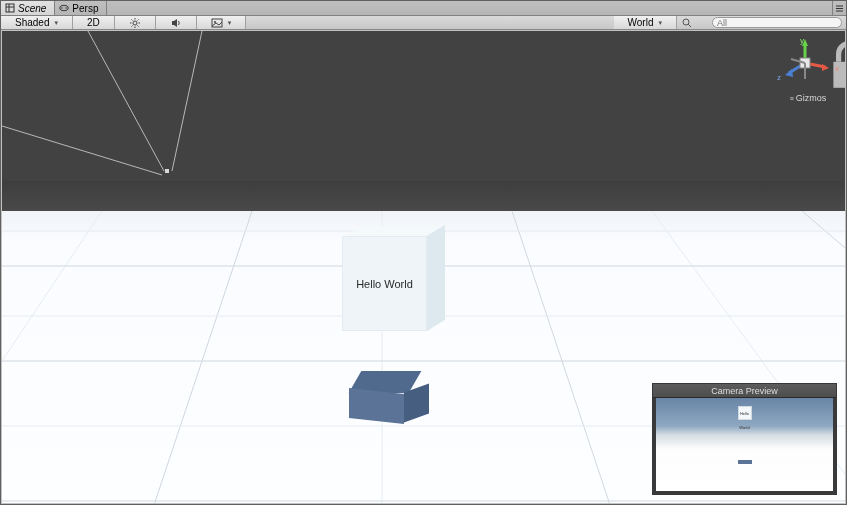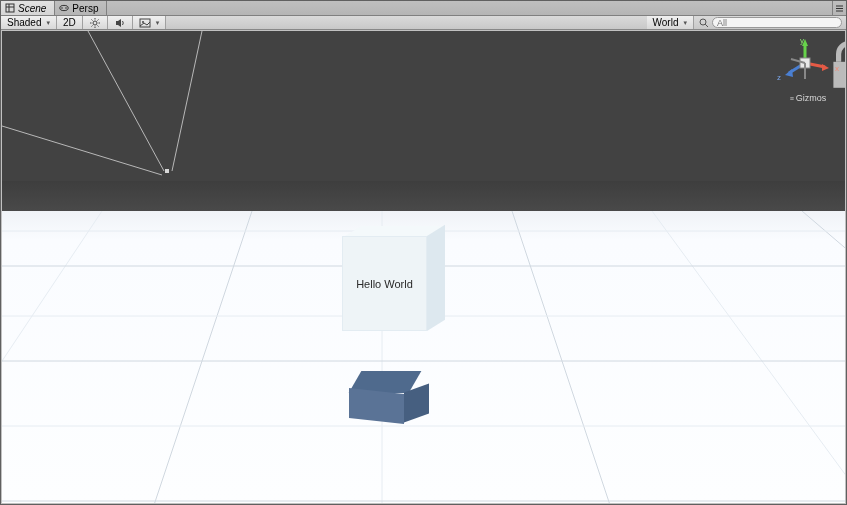--- a/index.html
+++ b/index.html
@@ -10,25 +10,25 @@
   
   .tabs { height: 15px; background: linear-gradient(#bfbfbf,#b5b5b5); border-bottom: 1px solid #808080; display: flex; align-items: stretch; font-size: 10px; }
   .tab { display: flex; align-items: center; gap: 3px; padding: 0 8px 0 4px; border-right: 1px solid #808080; cursor: pointer; }
   .tab.active { background: linear-gradient(#e2e2e2,#d5d5d5); font-style: italic; }
   .tab .ticon { width: 10px; height: 10px; display:inline-block; }
   .tabs-spacer { flex:1; }
   .tabs-opts { width: 14px; display:flex; align-items:center; justify-content:center; border-left:1px solid #808080; cursor:pointer; }
 
   
   .toolbar { height: 14px; background: linear-gradient(#dadada,#c8c8c8); border-bottom:1px solid #888; display:flex; align-items:stretch; font-size:10px; }
-  .tb-btn { display:flex; align-items:center; padding: 0 6px; border-right:1px solid #a0a0a0; cursor:pointer; gap:3px; background:linear-gradient(#f0f0f0,#d8d8d8); height:100%;text-align:center; }
+  .tb-btn { display:flex; align-items:center; padding: 0 14px; border-right:1px solid #a0a0a0; cursor:pointer; gap:3px; background:linear-gradient(#f0f0f0,#d8d8d8); height:100%;text-align:center; }
   .tb-btn.drop::after { content:"▾"; font-size:7px; margin-left:2px; color:#555; }
   .tb-icon { width:12px; height:12px; display:flex; align-items:center; justify-content:center; }
   .tb-spacer { flex:1; background:transparent; border:none; }
-  .tb-search { display:flex; align-items:center; padding:0 4px; gap:2px; }
+  .tb-search { display:flex; align-items:center; padding:0 4px; gap:19px; }
   .tb-search input { height:11px; width:130px; border:1px solid #999; border-radius:8px; font-size:9px; padding-left:4px; background:#f5f5f5; outline:none; }
 
   
   .scene { position:absolute; left:1px; right:1px; top:30px; bottom:1px; background:#424242; overflow:hidden; }
   .ground { position:absolute; left:0; right:0; top:180px; bottom:0; background:linear-gradient(180deg,#f0f3f7 0%,#fafcff 10%,#fdfeff 100%); }
   .horizon-dark { position:absolute; left:0; right:0; top:150px; height:30px; background:linear-gradient(180deg,#3e3e3e,#494949); }
 
   
   .frustum line { stroke:#b8b8b8; stroke-width:1; }
   .gridsvg line { stroke:#d0d8e0; stroke-width:1; }
@@ -215,15 +215,22 @@
         <line x1="26" y1="26" x2="12" y2="22" stroke="#888" stroke-width="2"></line>
       </svg>
       <div style="position:absolute; top:-1px; left:21px; color:#8be070; font-size:8px;">y</div>
       <div style="position:absolute; top:27px; right:-2px; color:#f28a77; font-size:8px;">x</div>
       <div style="position:absolute; top:36px; left:-2px; color:#7aa6e8; font-size:8px;">z</div>
       <div class="gizmo-label">
         <span style="font-size:7px;">≡ </span><span>Gizmos</span>
       </div>
     </div>
 
+    <div class="campreview">
+      <div class="title">Camera Preview</div>
+      <div class="preview-body">
+        <div class="mini-cube">Hello World</div>
+        <div class="mini-shadow"></div>
+      </div>
+    </div>
 
   </div>
 </div>
 
 </body></html>

